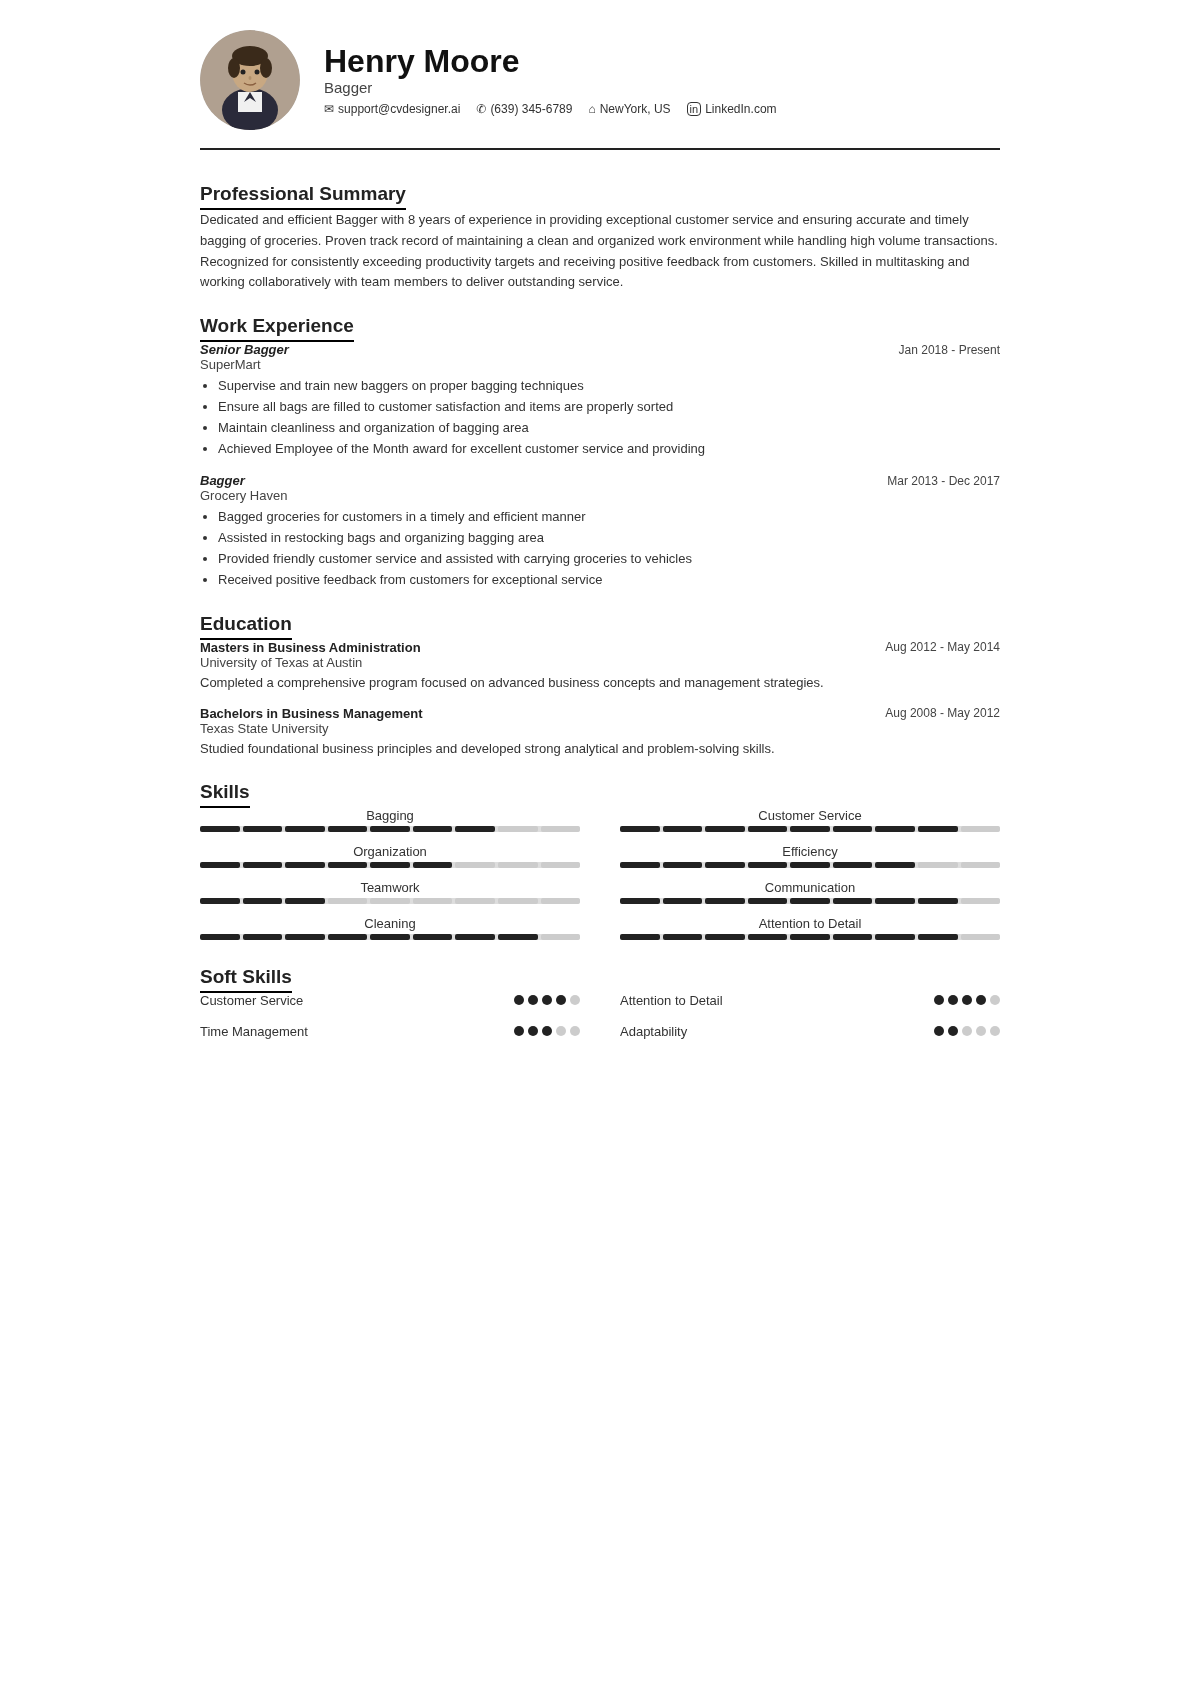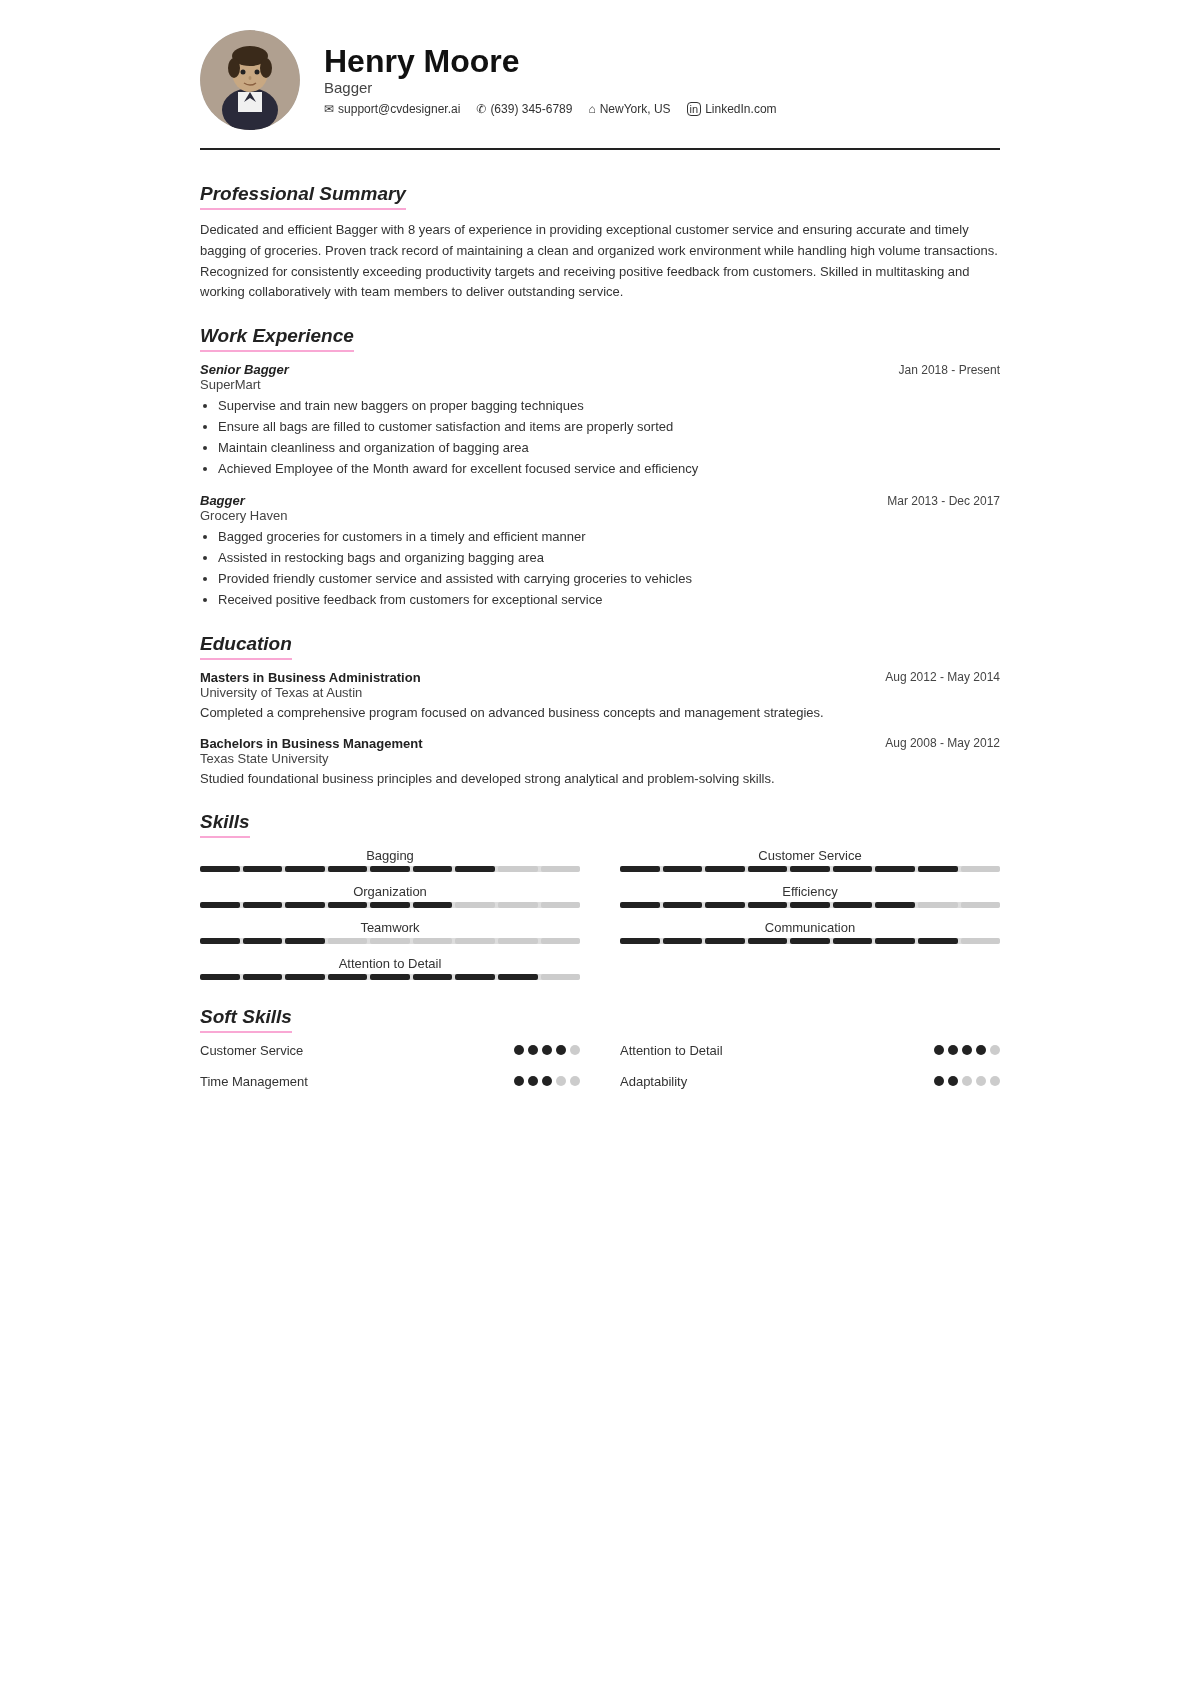--- a/index.html
+++ b/index.html
@@ -63,25 +63,24 @@
       font-size: 12px;
     }
 
     
     .section {
       margin-bottom: 22px;
     }
     .section-title {
       font-size: 19px;
       font-weight: 700;
-      border-bottom: 2px solid #f9a8d4;
+      border-bottom: 2px solid #000000;
       padding-bottom: 3px;
-      margin-bottom: 10px;
+      margin-bottom: 0;
       display: inline-block;
-      font-style: italic;
     }
 
     
     .summary-text {
       font-size: 13px;
       line-height: 1.6;
       color: #333;
     }
 
     
@@ -277,21 +276,21 @@
   <div class="experience-entry">
     <div class="exp-header">
       <span class="exp-role">Senior Bagger</span>
       <span class="exp-date">Jan 2018 - Present</span>
     </div>
     <div class="exp-company">SuperMart</div>
     <ul class="exp-bullets">
       <li>Supervise and train new baggers on proper bagging techniques</li>
       <li>Ensure all bags are filled to customer satisfaction and items are properly sorted</li>
       <li>Maintain cleanliness and organization of bagging area</li>
-      <li>Achieved Employee of the Month award for excellent focused service and efficiency</li>
+      <li>Achieved Employee of the Month award for excellent customer service and providing</li>
     </ul>
   </div>
   <div class="experience-entry">
     <div class="exp-header">
       <span class="exp-role">Bagger</span>
       <span class="exp-date">Mar 2013 - Dec 2017</span>
     </div>
     <div class="exp-company">Grocery Haven</div>
     <ul class="exp-bullets">
       <li>Bagged groceries for customers in a timely and efficient manner</li>
@@ -403,20 +402,34 @@
           <div class="skill-segment filled"></div>
           <div class="skill-segment filled"></div>
           <div class="skill-segment filled"></div>
           <div class="skill-segment filled"></div>
           <div class="skill-segment filled"></div>
           <div class="skill-segment filled"></div>
           <div class="skill-segment empty"></div>
         </div>
       </div>
       <div class="skill-item">
+        <div class="skill-label">Cleaning</div>
+        <div class="skill-bar">
+          <div class="skill-segment filled"></div>
+          <div class="skill-segment filled"></div>
+          <div class="skill-segment filled"></div>
+          <div class="skill-segment filled"></div>
+          <div class="skill-segment filled"></div>
+          <div class="skill-segment filled"></div>
+          <div class="skill-segment filled"></div>
+          <div class="skill-segment filled"></div>
+          <div class="skill-segment empty"></div>
+        </div>
+      </div>
+      <div class="skill-item">
         <div class="skill-label">Attention to Detail</div>
         <div class="skill-bar">
           <div class="skill-segment filled"></div>
           <div class="skill-segment filled"></div>
           <div class="skill-segment filled"></div>
           <div class="skill-segment filled"></div>
           <div class="skill-segment filled"></div>
           <div class="skill-segment filled"></div>
           <div class="skill-segment filled"></div>
           <div class="skill-segment filled"></div>

